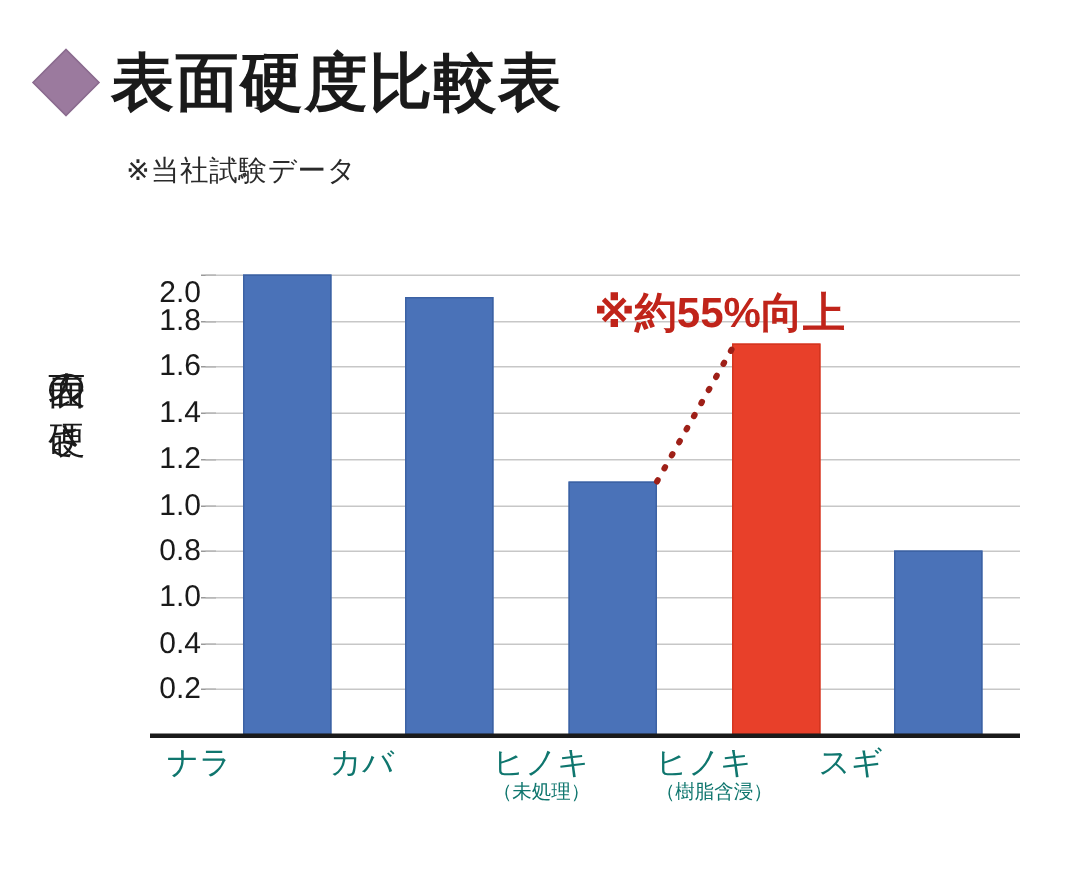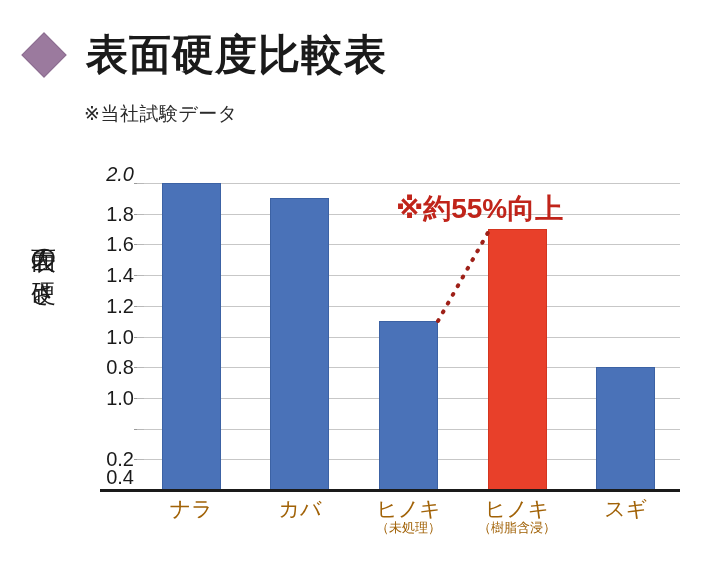--- a/index.html
+++ b/index.html
@@ -23,21 +23,20 @@
     height: 580px;
   }
 
   
   .title-row {
     position: absolute;
     left: 28px;
     top: 34px;
     display: flex;
     align-items: center;
-    gap: 12px;
   }
   .diamond {
     width: 30px;
     height: 30px;
     background: #9b7a9e;
     transform: rotate(45deg);
     margin-right: 14px;
     flex: none;
     border: 1px solid #8c6d90;
   }
@@ -126,23 +125,22 @@
     background: #4a72b8;
     border: 1px solid #3c62a4;
   }
   .bar.red {
     background: #e8402a;
     border: 1px solid #d4351f;
   }
 
   .cat-label {
     position: absolute;
-    text-align: center;
     font-size: 21px;
-    color: #a16207;
+    color: #0f766e;
     line-height: 1.12;
     white-space: nowrap;
   }
   .cat-label .sub {
     display: block;
     font-size: 13px;
   }
 
   .y-axis-title {
     position: absolute;
@@ -187,37 +185,37 @@
     <div class="diamond"></div>
     <div class="title-text">表面硬度比較表</div>
   </div>
   <div class="subtitle">※当社試験データ</div>
 
   <div class="chart">
 
     <div class="y-axis-title">表面の硬さ</div>
 
     <div class="tick-labels" id="tick-labels">
-        <div class="tick-label" style="top: 4px; font-style: italic;">2.0</div>
+        <div class="tick-label" style="top: 25px;">2.0</div>
         <div class="tick-mark" style="top: 23px; left: 46px;"></div>
         <div class="tick-label" style="top: 43.7px;">1.8</div>
         <div class="tick-mark" style="top: 53.7px; left: 46px;"></div>
         <div class="tick-label" style="top: 74.4px;">1.6</div>
         <div class="tick-mark" style="top: 84.4px; left: 46px;"></div>
         <div class="tick-label" style="top: 105.1px;">1.4</div>
         <div class="tick-mark" style="top: 115.1px; left: 46px;"></div>
         <div class="tick-label" style="top: 135.8px;">1.2</div>
         <div class="tick-mark" style="top: 145.8px; left: 46px;"></div>
         <div class="tick-label" style="top: 166.5px;">1.0</div>
         <div class="tick-mark" style="top: 176.5px; left: 46px;"></div>
         <div class="tick-label" style="top: 197.2px;">0.8</div>
         <div class="tick-mark" style="top: 207.2px; left: 46px;"></div>
         <div class="tick-label" style="top: 227.9px;">1.0</div>
         <div class="tick-mark" style="top: 237.9px; left: 46px;"></div>
-        <div class="tick-label" style="top: 258.6px; margin-top: 48px;">0.4</div>
+        <div class="tick-label" style="top: 258.6px;">0.4</div>
         <div class="tick-mark" style="top: 268.6px; left: 46px;"></div>
         <div class="tick-label" style="top: 289.3px;">0.2</div>
         <div class="tick-mark" style="top: 299.3px; left: 46px;"></div>
       </div>
 
     <div class="plot" id="plot">
         <div class="gridline" style="top: 23px;"></div>
         <div class="gridline" style="top: 53.7px;"></div>
         <div class="gridline" style="top: 84.4px;"></div>
         <div class="gridline" style="top: 115.1px;"></div>

